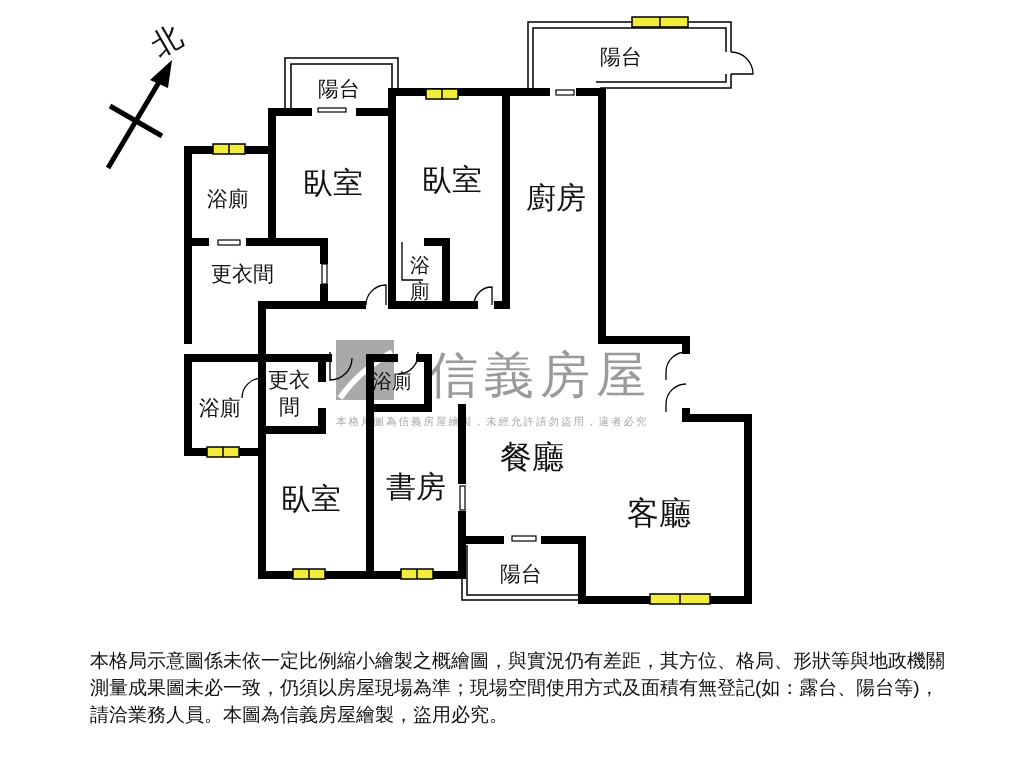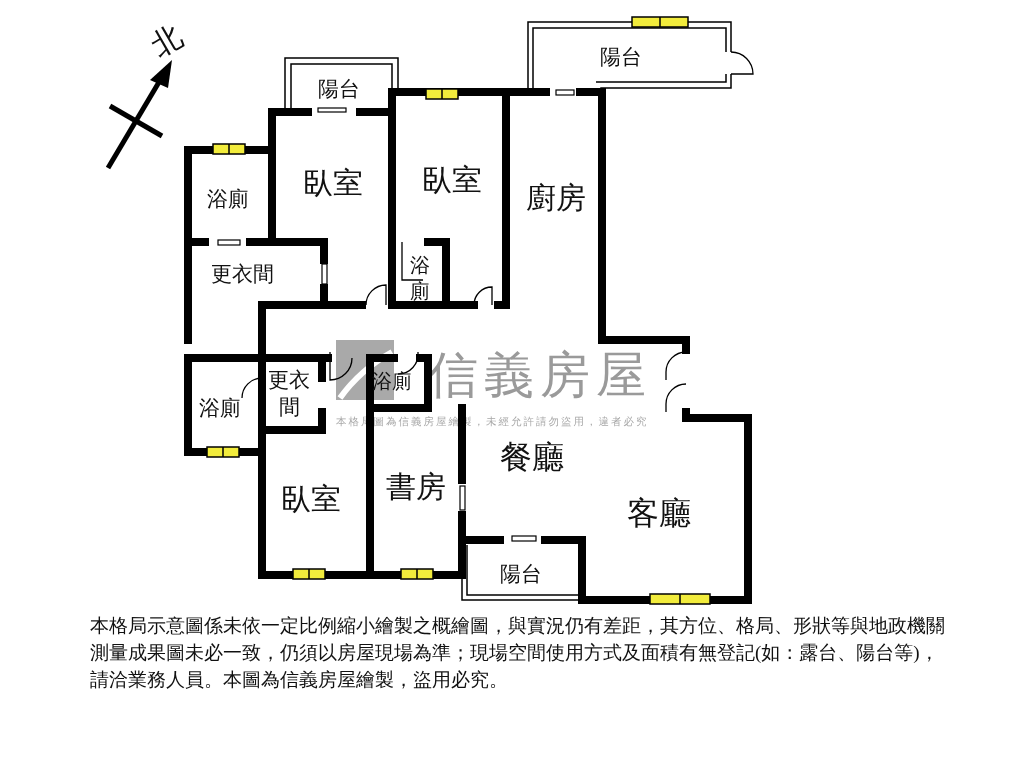--- a/index.html
+++ b/index.html
@@ -3,22 +3,22 @@
   <meta charset="utf-8">
   <style>
     html, body { margin: 0; padding: 0; background: #ffffff; }
     body { width: 1024px; height: 768px; position: relative; overflow: hidden; font-family: "DejaVu Serif", "Liberation Serif", serif; }
     #plan { position: absolute; left: 0; top: 0; width: 1024px; height: 640px; }
     .room-label { font-family: "DejaVu Serif", "Liberation Serif", serif; fill: #111; }
     .wm-big { font-family: "DejaVu Sans", "Liberation Sans", sans-serif; fill: #9a9a9a; font-size: 50px; letter-spacing: 6px; }
     .wm-small { font-family: "DejaVu Sans", "Liberation Sans", sans-serif; fill: #a8a8a8; font-size: 10.5px; letter-spacing: 2px; }
     .north { font-family: "DejaVu Serif", "Liberation Serif", serif; font-size: 30px; fill: #111; }
     #disclaimer {
-      position: absolute; left: 90px; top: 612px; width: 860px;
-      font-family: Liberation Serif, serif;
+      position: absolute; left: 90px; top: 647px; width: 860px;
+      font-family: Liberation Sans, sans-serif;
       font-size: 19px; line-height: 27px; color: #111;
     }
   </style>
 </head>
 <body>
 
 <svg id="plan" viewBox="0 0 1024 640" xmlns="http://www.w3.org/2000/svg">
 
   <g>
     <line x1="108" y1="168" x2="165" y2="72" stroke="#000" stroke-width="5"></line>

